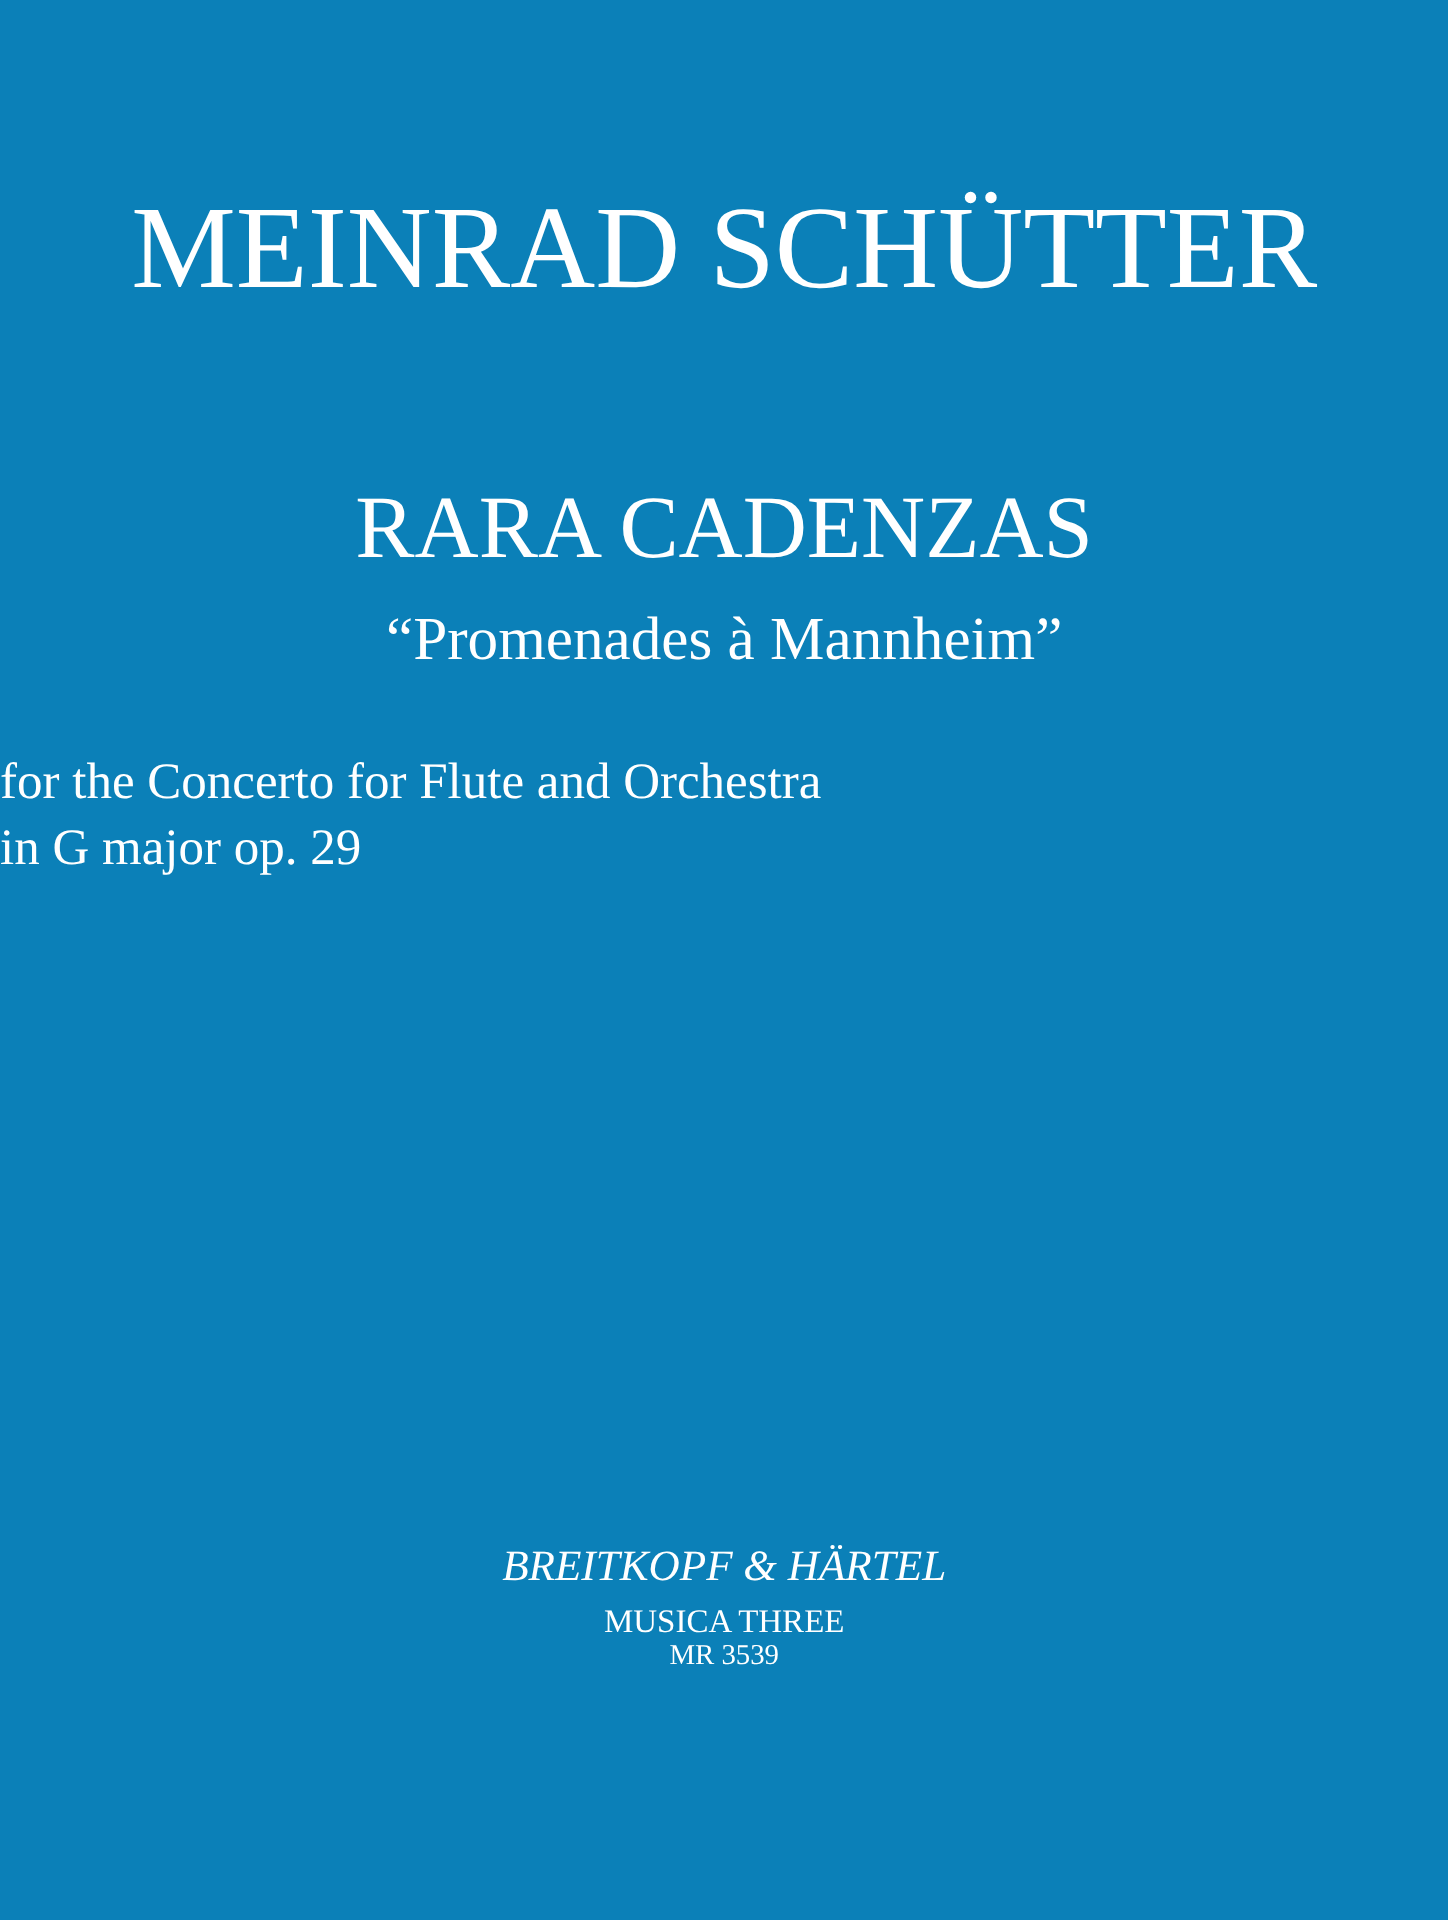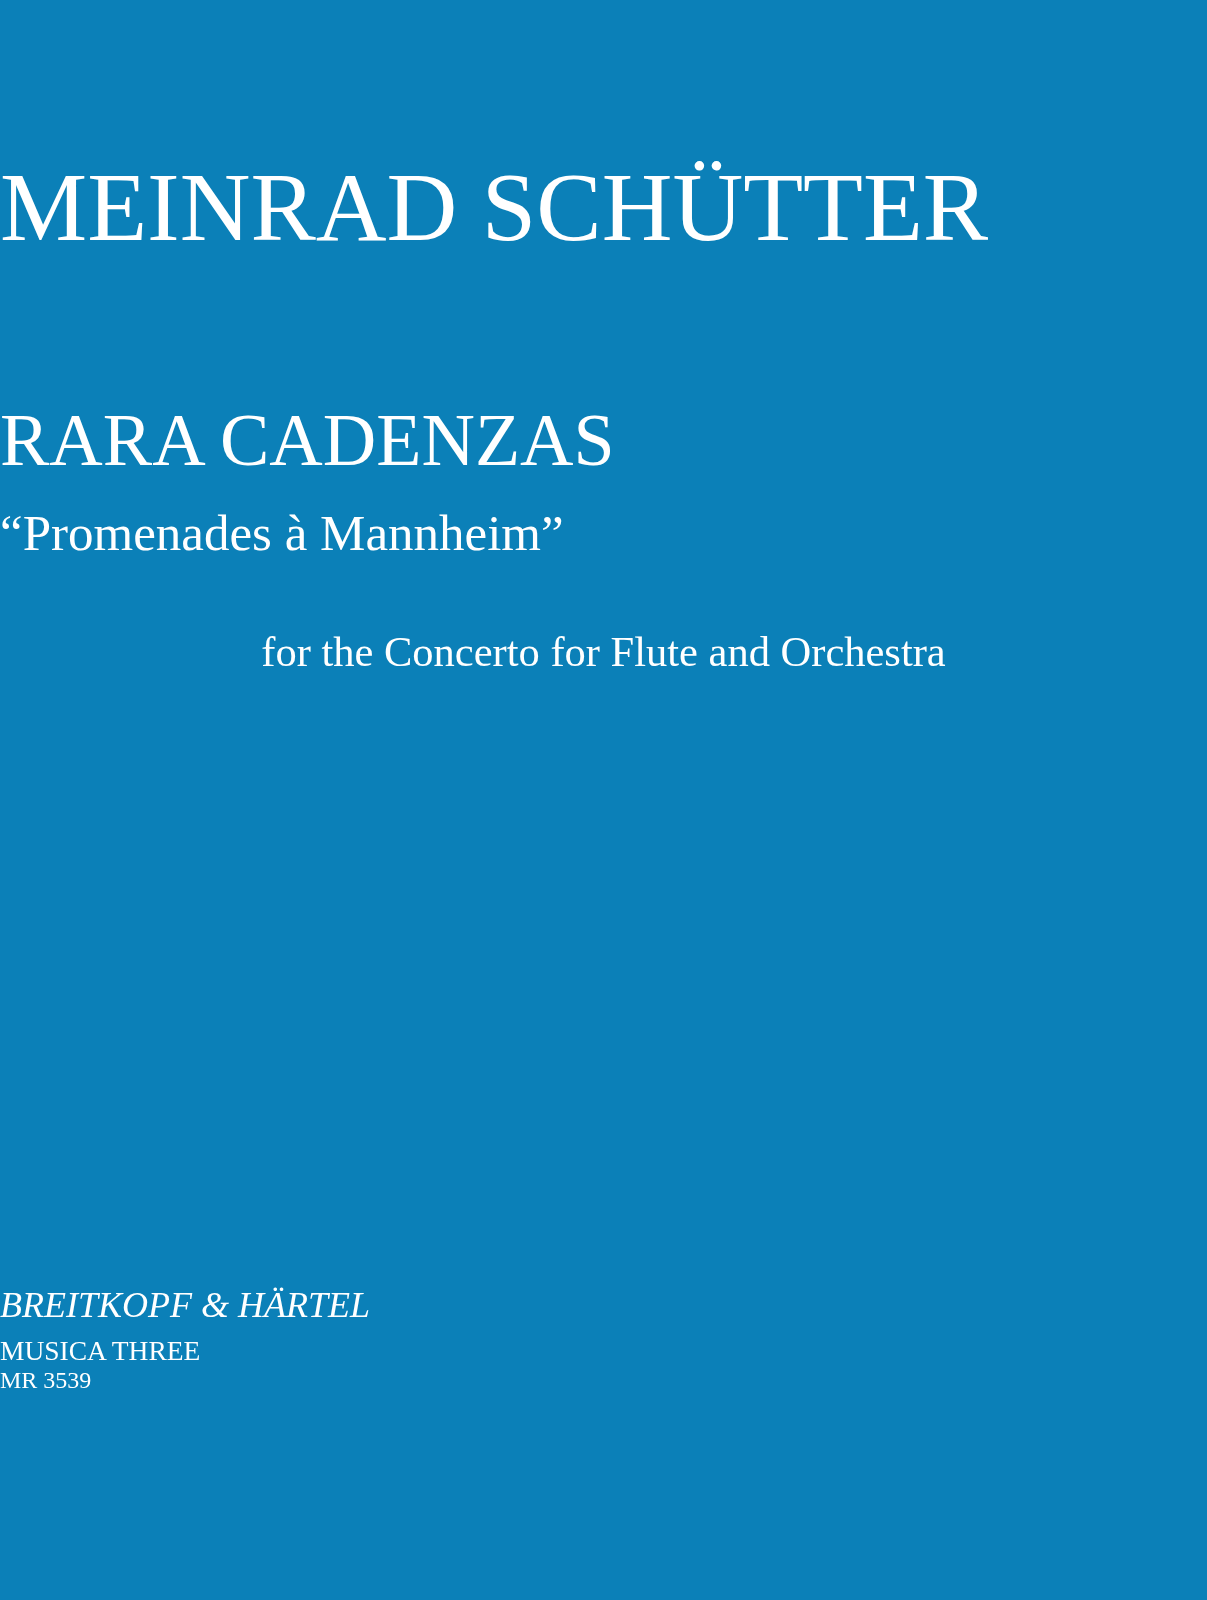--- a/index.html
+++ b/index.html
@@ -12,50 +12,51 @@
     position: relative;
     overflow: hidden;
     background: #0b80b8;
     font-family: "Liberation Serif", "DejaVu Serif", serif;
     color: #ffffff;
   }
   .cover-line {
     position: absolute;
     left: 0;
     width: 100%;
-    text-align: left;
+    text-align: center;
     line-height: 1;
     white-space: nowrap;
   }
   .composer   { top: 158px;  font-size: 98px; }
   .title      { top: 403px;  font-size: 74px; }
   .subtitle   { top: 508px;  font-size: 51px; }
   .desc-block {
     position: absolute;
     left: 0;
     top: 624px;
     width: 100%;
-    text-align: center;
+    text-align: left;
     font-size: 42.5px;
     line-height: 55px;
   }
   .publisher  { top: 1287px; font-size: 36px; font-style: italic; }
   .imprint    { top: 1337px; font-size: 27.5px; }
   .catalog    { top: 1368px; font-size: 24px; }
 </style>
 </head>
 <body style="background: rgb(11, 128, 184); color: rgb(255, 255, 255);">
 
 <div class="cover-line composer">MEINRAD SCHÜTTER</div>
 
 <div class="cover-line title">RARA CADENZAS</div>
 
 <div class="cover-line subtitle">“Promenades à Mannheim”</div>
 
 <div class="desc-block">
   <div>for the Concerto for Flute and Orchestra</div>
+  <div>in G major op. 29</div>
 </div>
 
 <div class="cover-line publisher">BREITKOPF &amp; HÄRTEL</div>
 
 <div class="cover-line imprint">MUSICA THREE</div>
 
 <div class="cover-line catalog">MR 3539</div>
 
 </body></html>

